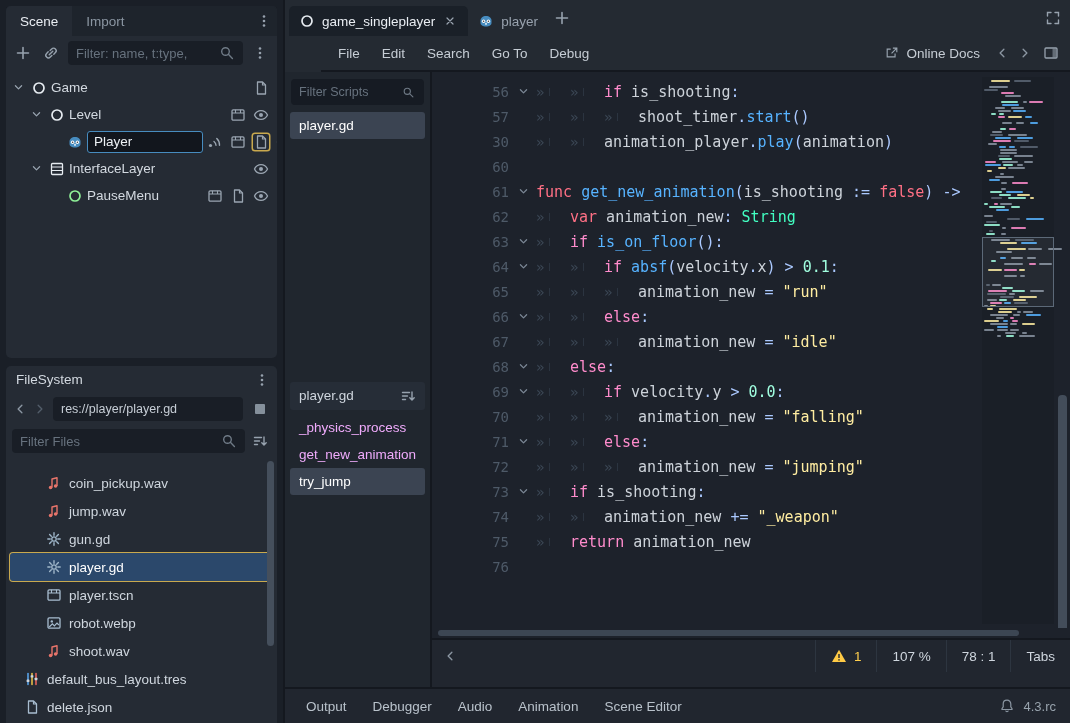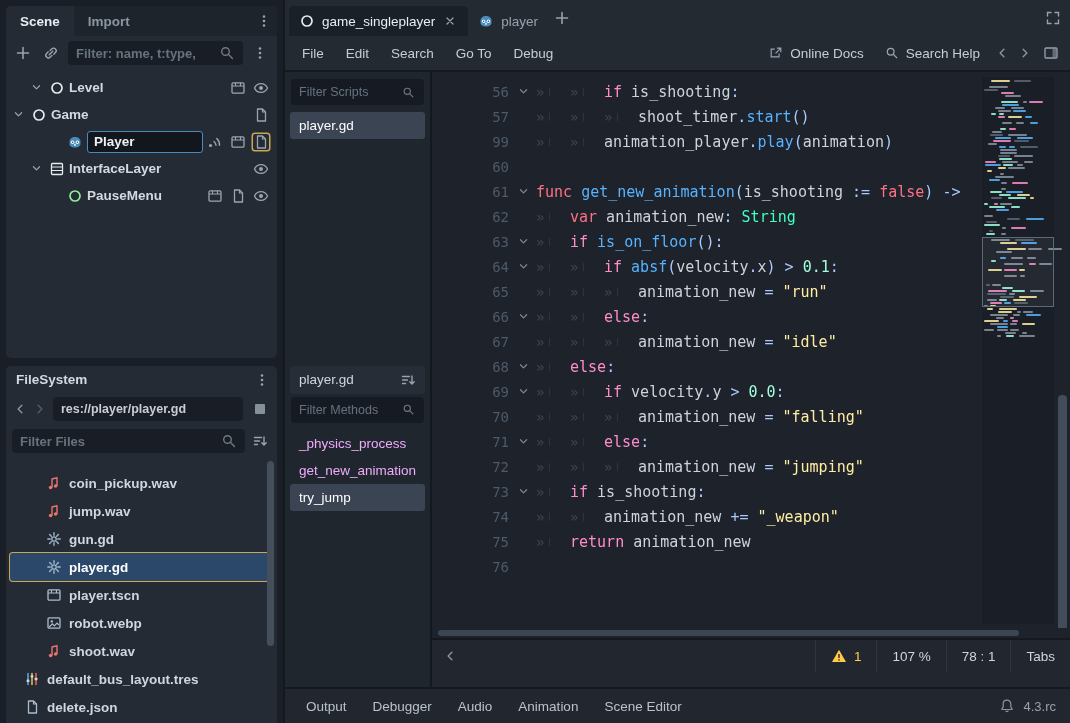--- a/index.html
+++ b/index.html
@@ -2,21 +2,21 @@
 <html style="--accent: #478cbf; --warning: #ffcf4d; --selection: #2b486b; --highlight_outline: #c9a94e; --keyword: #ff7085; --control_flow: #ff8ccc; --string: #ffeda1; --number: #a1ffe0; --function: #57b3ff; --type: #42ffc2; --symbol: #abc9ff;"><head>
 <meta charset="utf-8">
 <style>
   *{margin:0;padding:0;box-sizing:border-box;}
   html,body{width:1070px;height:723px;overflow:hidden;}
   body{font-family:"Liberation Sans",sans-serif;background:#14181f;color:#ced5dd;font-size:14px;}
   .app{position:relative;width:1070px;height:723px;background:#14181f;display:flex;}
 
   
   .left-dock{width:283px;flex:none;background:#1a1f27;padding:6px 6px 0 6px;display:flex;flex-direction:column;gap:8px;height:723px;}
-  .panel{background:#252b34;border-radius:5px;overflow:hidden;display:flex;flex-direction:column;font-weight:bold;}
+  .panel{background:#252b34;border-radius:5px;overflow:hidden;display:flex;flex-direction:column;}
   .scene-panel{height:352px;flex:none;}
   .fs-panel{flex:1;border-radius:5px 5px 0 0;}
 
   .ptab-row{display:flex;align-items:stretch;background:#1e242c;height:30px;flex:none;}
   .ptab{padding:0 14px;display:flex;align-items:center;font-size:13.5px;color:#8b96a2;cursor:default;}
   .ptab.active{background:#252b34;color:#e9edf2;}
   .ptab-row .icon-btn{margin-left:auto;}
 
   .icon-btn{width:26px;height:100%;display:flex;align-items:center;justify-content:center;color:#97a2ae;flex:none;}
   .icn{width:16px;height:16px;display:inline-flex;align-items:center;justify-content:center;flex:none;}
@@ -53,21 +53,21 @@
   .main{flex:1;display:flex;flex-direction:column;background:#242a32;min-width:0;border-left:2px solid #14181f;}
   .script-tabbar{height:36px;flex:none;display:flex;align-items:flex-end;padding:0 4px;background:#242a32;}
   .stab{display:flex;align-items:center;gap:7px;padding:0 10px;height:30px;color:#98a2ae;font-size:13.5px;border-radius:5px 5px 0 0;}
   .stab.active{background:#1a2028;color:#e9edf2;}
   .stab-label{white-space:nowrap;}
   .tab-close{color:#9aa4b0;}
   .tab-close svg{width:12px;height:12px;}
   .tabbar-right{margin-left:auto;display:flex;align-items:center;height:100%;}
   .add-tab{width:28px;height:100%;display:flex;align-items:center;justify-content:center;color:#97a2ae;}
 
-  .menubar{height:36px;flex:none;display:flex;align-items:center;padding:0 6px;background:#242a32;border-bottom:2px solid #14181f;}
+  .menubar{height:36px;flex:none;display:flex;align-items:center;padding:0 6px;background:#242a32;border-bottom:2px solid #14181f;margin-left:36px;}
   .menu-item{padding:0 11px;height:100%;display:flex;align-items:center;color:#c6cdd5;font-size:13.5px;}
   .menubar-right{margin-left:auto;display:flex;align-items:center;gap:4px;height:100%;}
   .menu-link{display:flex;align-items:center;gap:6px;color:#c6cdd5;font-size:13.5px;padding:0 8px;height:100%;}
   .menu-link .icn{color:#9aa5b1;}
   .menu-link .icn svg{width:14px;height:14px;}
 
   .content{flex:1;display:flex;min-height:0;}
   .script-sidebar{width:147px;flex:none;background:#20262e;border-right:2px solid #14181f;display:flex;flex-direction:column;padding:4px 3px;}
   .side-input{height:26px;background:#161b23;border-radius:4px;margin:3px 3px;display:flex;align-items:center;padding:0 8px;color:#67727e;font-size:12.5px;flex:none;white-space:nowrap;overflow:hidden;}
   .side-input .icn{margin-left:auto;color:#6e7985;}
@@ -168,20 +168,41 @@
             <span class="icn">
               <svg viewBox="0 0 16 16" fill="currentColor">
                 <circle cx="8" cy="3.5" r="1.3"></circle>
                 <circle cx="8" cy="8" r="1.3"></circle>
                 <circle cx="8" cy="12.5" r="1.3"></circle>
               </svg>
             </span>
           </span>
       </div>
       <div class="scene-tree">
+          <div class="tree-row" style="padding-left: 4px;">
+            <span class="tree-arrow">
+              <svg viewBox="0 0 16 16">
+                <path d="M3.5 5.5L8 10l4.5-4.5" fill="none" stroke="currentColor" stroke-width="1.8" stroke-linecap="round" stroke-linejoin="round"></path>
+              </svg>
+            </span>
+            <span class="icn" style="color: rgb(231, 236, 241);">
+              <svg viewBox="0 0 16 16">
+                <circle cx="8" cy="8" r="5" fill="none" stroke="currentColor" stroke-width="1.7"></circle>
+              </svg>
+            </span>
+            <span class="tree-label">Game</span>
+            <span class="row-icons">
+              <span class="icn">
+                <svg viewBox="0 0 16 16">
+                  <path d="M4.5 2h5l3 3v9h-8z" fill="none" stroke="currentColor" stroke-width="1.3" stroke-linejoin="round"></path>
+                  <path d="M9.5 2v3h3" fill="none" stroke="currentColor" stroke-width="1.2"></path>
+                </svg>
+              </span>
+            </span>
+          </div>
           <div class="tree-row" style="padding-left: 22px;">
             <span class="tree-arrow">
               <svg viewBox="0 0 16 16">
                 <path d="M3.5 5.5L8 10l4.5-4.5" fill="none" stroke="currentColor" stroke-width="1.8" stroke-linecap="round" stroke-linejoin="round"></path>
               </svg>
             </span>
             <span class="icn" style="color: rgb(231, 236, 241);">
               <svg viewBox="0 0 16 16">
                 <circle cx="8" cy="8" r="5" fill="none" stroke="currentColor" stroke-width="1.7"></circle>
               </svg>
@@ -191,41 +212,20 @@
               <span class="icn">
                 <svg viewBox="0 0 16 16">
                   <rect x="2" y="2.8" width="12" height="10.4" rx="1.2" fill="none" stroke="currentColor" stroke-width="1.3"></rect>
                   <path d="M2 6h12M5.5 2.8V6M10.5 2.8V6" stroke="currentColor" stroke-width="1.1"></path>
                 </svg>
               </span>
               <span class="icn">
                 <svg viewBox="0 0 16 16">
                   <path d="M1.5 8C2.8 5.2 5.2 3.6 8 3.6S13.2 5.2 14.5 8C13.2 10.8 10.8 12.4 8 12.4S2.8 10.8 1.5 8z" fill="none" stroke="currentColor" stroke-width="1.3"></path>
                   <circle cx="8" cy="8" r="2" fill="currentColor"></circle>
-                </svg>
-              </span>
-            </span>
-          </div>
-          <div class="tree-row" style="padding-left: 4px;">
-            <span class="tree-arrow">
-              <svg viewBox="0 0 16 16">
-                <path d="M3.5 5.5L8 10l4.5-4.5" fill="none" stroke="currentColor" stroke-width="1.8" stroke-linecap="round" stroke-linejoin="round"></path>
-              </svg>
-            </span>
-            <span class="icn" style="color: rgb(231, 236, 241);">
-              <svg viewBox="0 0 16 16">
-                <circle cx="8" cy="8" r="5" fill="none" stroke="currentColor" stroke-width="1.7"></circle>
-              </svg>
-            </span>
-            <span class="tree-label">Game</span>
-            <span class="row-icons">
-              <span class="icn">
-                <svg viewBox="0 0 16 16">
-                  <path d="M4.5 2h5l3 3v9h-8z" fill="none" stroke="currentColor" stroke-width="1.3" stroke-linejoin="round"></path>
-                  <path d="M9.5 2v3h3" fill="none" stroke="currentColor" stroke-width="1.2"></path>
                 </svg>
               </span>
             </span>
           </div>
           <div class="tree-row" style="padding-left: 40px;">
             <span class="tree-arrow"></span>
             <span class="icn">
               <svg viewBox="0 0 16 16">
                 <path d="M2.5 7.5C2.5 4.8 4.9 3 8 3s5.5 1.8 5.5 4.5V10c0 2-2.4 3.5-5.5 3.5S2.5 12 2.5 10z" fill="#478cbf"></path>
                 <circle cx="5.6" cy="8.2" r="1.7" fill="#fff"></circle>
@@ -534,29 +534,20 @@
       <span class="menubar-right">
         <span class="menu-link">
           <span class="icn">
               <svg viewBox="0 0 16 16">
                 <path d="M6.5 3.5h-4v9h9v-4" fill="none" stroke="currentColor" stroke-width="1.3"></path>
                 <path d="M9 2.5h4.5V7M13.5 2.5L7.5 8.5" fill="none" stroke="currentColor" stroke-width="1.3"></path>
               </svg>
             </span>
           <span>Online Docs</span>
         </span>
-        <span class="menu-link">
-          <span class="icn">
-              <svg viewBox="0 0 16 16">
-                <circle cx="6.5" cy="6.5" r="3.8" fill="none" stroke="currentColor" stroke-width="1.4"></circle>
-                <line x1="9.6" y1="9.6" x2="13.4" y2="13.4" stroke="currentColor" stroke-width="1.4" stroke-linecap="round"></line>
-              </svg>
-            </span>
-          <span>Search Help</span>
-        </span>
         <span class="nav-chevron">
             <span class="icn small">
               <svg viewBox="0 0 16 16">
                 <path d="M10.5 3L5.5 8l5 5" fill="none" stroke="currentColor" stroke-width="1.8" stroke-linecap="round" stroke-linejoin="round"></path>
               </svg>
             </span>
           </span>
         <span class="nav-chevron">
             <span class="icn small">
               <svg viewBox="0 0 16 16">
@@ -592,46 +583,37 @@
           </div>
         <div class="current-row">
           <span>player.gd</span>
           <span class="icon-btn">
               <span class="icn">
                 <svg viewBox="0 0 16 16">
                   <path d="M2.5 4.5h7M2.5 8h5M2.5 11.5h3" stroke="currentColor" stroke-width="1.4" stroke-linecap="round"></path>
                   <path d="M12 4v7.5M9.8 9.7l2.2 2.3 2.2-2.3" fill="none" stroke="currentColor" stroke-width="1.4" stroke-linecap="round" stroke-linejoin="round"></path>
                 </svg>
               </span>
-            </span>
-        </div>
-        <div class="side-input">
-          <span>Filter Methods</span>
-          <span class="icn">
-              <svg viewBox="0 0 16 16">
-                <circle cx="6.5" cy="6.5" r="3.8" fill="none" stroke="currentColor" stroke-width="1.4"></circle>
-                <line x1="9.6" y1="9.6" x2="13.4" y2="13.4" stroke="currentColor" stroke-width="1.4" stroke-linecap="round"></line>
-              </svg>
             </span>
         </div>
         <div class="side-list">
             <div class="side-item">_physics_process</div>
             <div class="side-item">get_new_animation</div>
             <div class="side-item selected">try_jump</div>
           </div>
       </div>
 
       <div class="editor">
         <div class="code-area">
           <div>
               <div class="code-line"><span class="ln">56</span><span class="fold"><svg viewBox="0 0 16 16">
                     <path d="M3.5 5.5L8 10l4.5-4.5" fill="none" stroke="currentColor" stroke-width="1.8" stroke-linecap="round" stroke-linejoin="round"></path>
                   </svg></span><span class="tabm">»</span><span class="tabm">»</span><span class="tk tk-c">if</span><span class="tk tk-p"> is_shooting</span><span class="tk tk-o">:</span></div>
               <div class="code-line"><span class="ln">57</span><span class="fold"></span><span class="tabm">»</span><span class="tabm">»</span><span class="tabm">»</span><span class="tk tk-p">shoot_timer</span><span class="tk tk-o">.</span><span class="tk tk-f">start</span><span class="tk tk-o">()</span></div>
-              <div class="code-line"><span class="ln">99</span><span class="fold"></span><span class="tabm">»</span><span class="tabm">»</span><span class="tk tk-p">animation_player</span><span class="tk tk-o">.</span><span class="tk tk-f">play</span><span class="tk tk-o">(</span><span class="tk tk-p">animation</span><span class="tk tk-o">)</span></div>
+              <div class="code-line"><span class="ln">30</span><span class="fold"></span><span class="tabm">»</span><span class="tabm">»</span><span class="tk tk-p">animation_player</span><span class="tk tk-o">.</span><span class="tk tk-f">play</span><span class="tk tk-o">(</span><span class="tk tk-p">animation</span><span class="tk tk-o">)</span></div>
               <div class="code-line"><span class="ln">60</span><span class="fold"></span></div>
               <div class="code-line"><span class="ln">61</span><span class="fold"><svg viewBox="0 0 16 16">
                     <path d="M3.5 5.5L8 10l4.5-4.5" fill="none" stroke="currentColor" stroke-width="1.8" stroke-linecap="round" stroke-linejoin="round"></path>
                   </svg></span><span class="tk tk-k">func</span><span class="tk tk-p"> </span><span class="tk tk-f">get_new_animation</span><span class="tk tk-o">(</span><span class="tk tk-p">is_shooting </span><span class="tk tk-o">:= </span><span class="tk tk-k">false</span><span class="tk tk-o">) -&gt;</span></div>
               <div class="code-line"><span class="ln">62</span><span class="fold"></span><span class="tabm">»</span><span class="tk tk-k">var</span><span class="tk tk-p"> animation_new</span><span class="tk tk-o">:</span><span class="tk tk-y"> String</span></div>
               <div class="code-line"><span class="ln">63</span><span class="fold"><svg viewBox="0 0 16 16">
                     <path d="M3.5 5.5L8 10l4.5-4.5" fill="none" stroke="currentColor" stroke-width="1.8" stroke-linecap="round" stroke-linejoin="round"></path>
                   </svg></span><span class="tabm">»</span><span class="tk tk-c">if</span><span class="tk tk-p"> </span><span class="tk tk-f">is_on_floor</span><span class="tk tk-o">():</span></div>
               <div class="code-line"><span class="ln">64</span><span class="fold"><svg viewBox="0 0 16 16">
                     <path d="M3.5 5.5L8 10l4.5-4.5" fill="none" stroke="currentColor" stroke-width="1.8" stroke-linecap="round" stroke-linejoin="round"></path>

